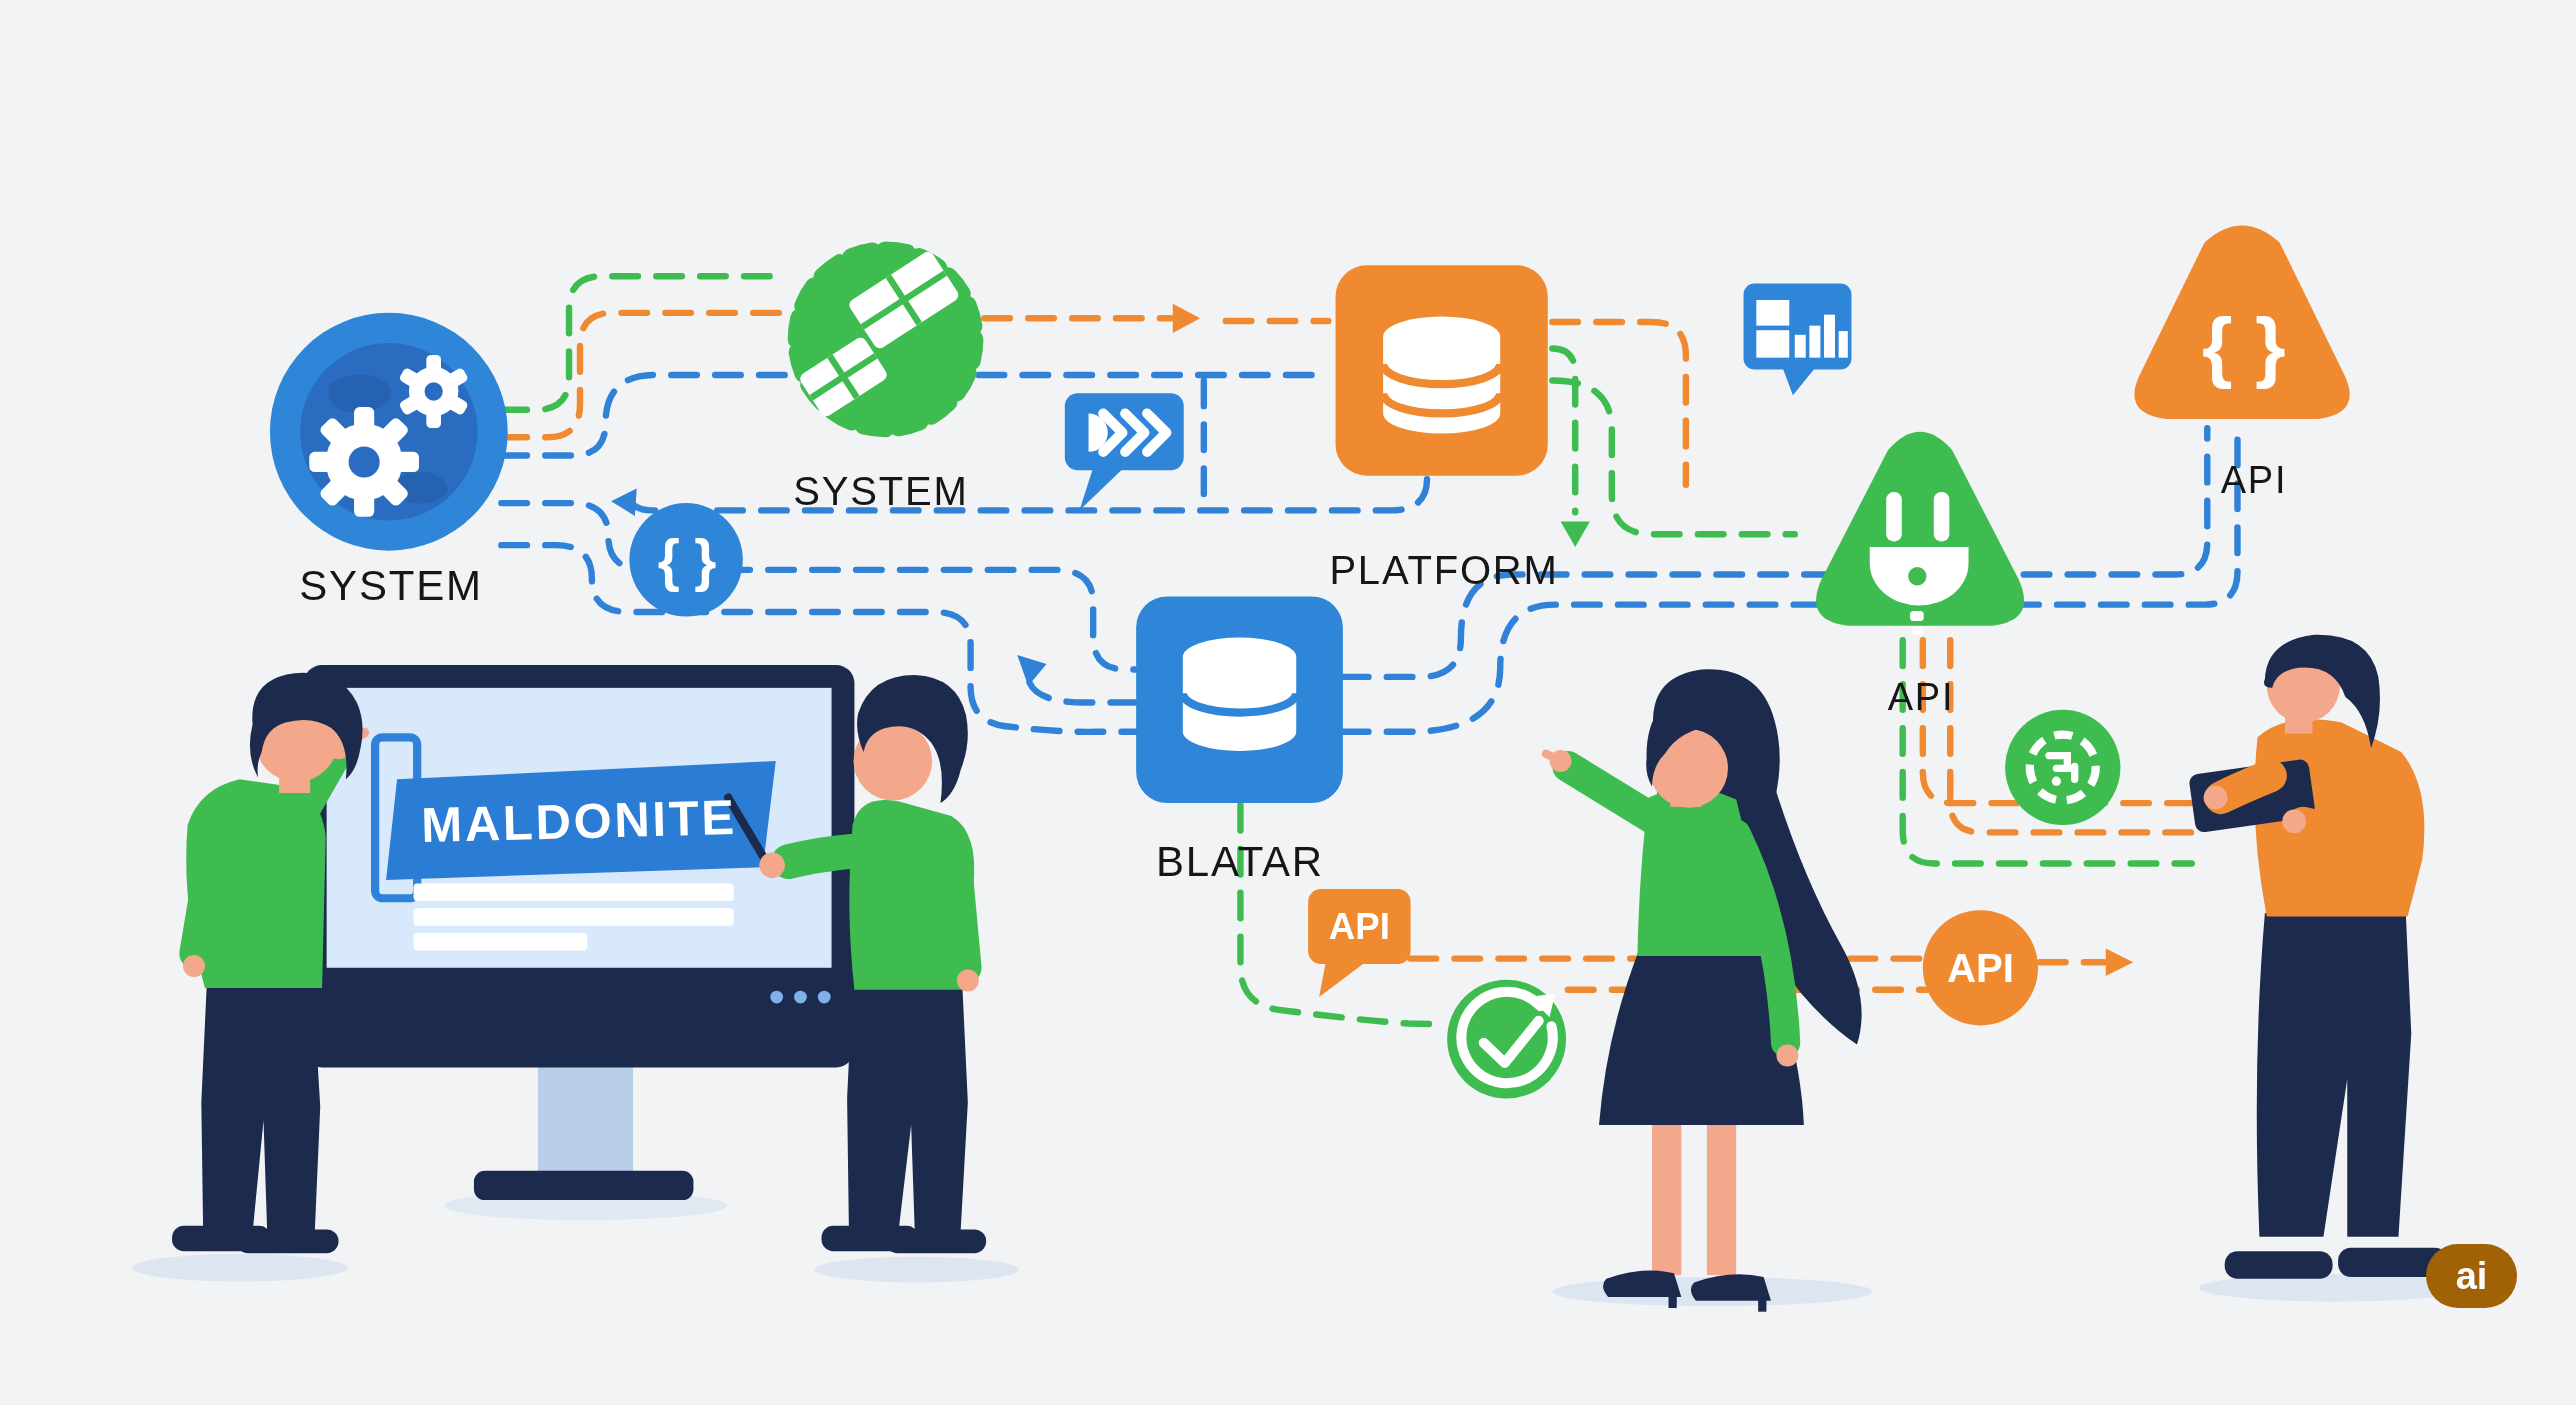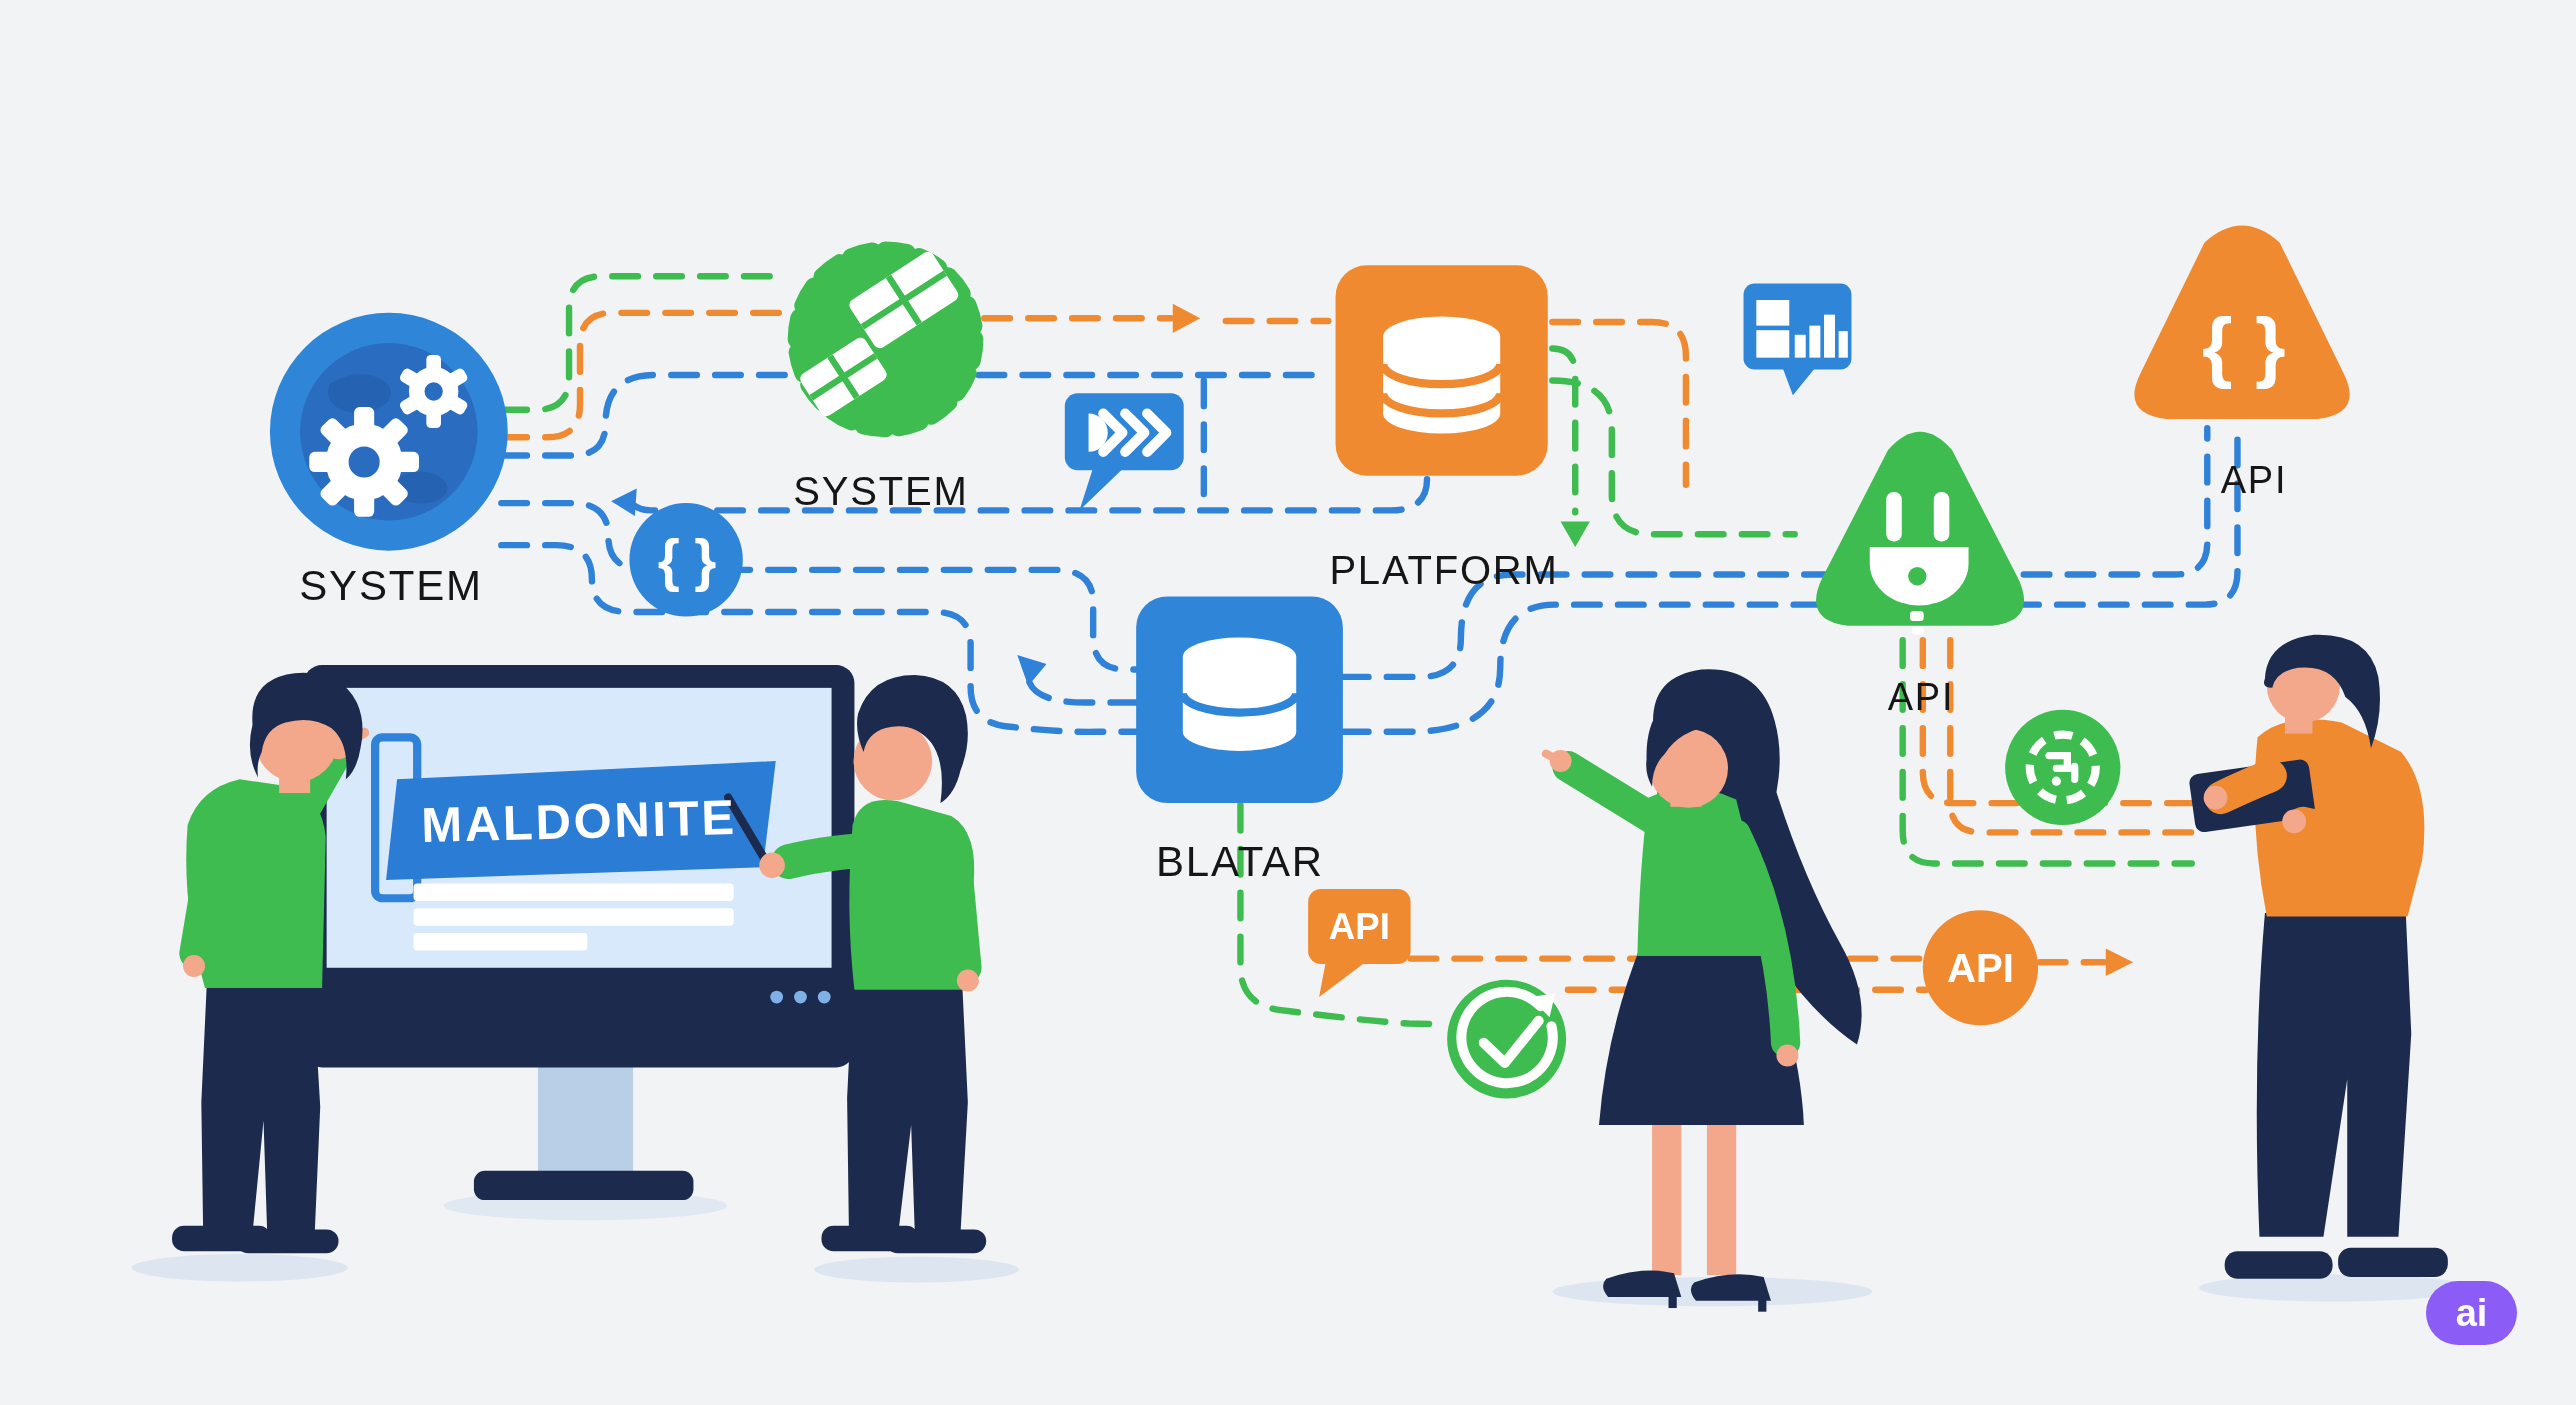--- a/index.html
+++ b/index.html
@@ -4,22 +4,22 @@
 <style>
   html,body{margin:0;padding:0;background:#f2f3f5;}
   .stage{position:relative;width:2576px;height:1405px;background:#f2f3f5;overflow:hidden;
          font-family:"Liberation Sans",sans-serif;}
   .stage svg{position:absolute;left:0;top:0;}
   .lbl{position:absolute;transform:translate(-50%,-50%);font-weight:400;color:#161616;
        letter-spacing:1.8px;white-space:nowrap;}
   .lbl-lg{font-size:42px;}
   .lbl-md{font-size:40px;}
   .lbl-sm{font-size:38px;}
-  .watermark{position:absolute;left:2426px;top:1281px;width:91px;height:64px;border-radius:32px;
-       background:#8b5cf6;color:#fdfdfe;font-size:38px;font-weight:700;display:flex;
+  .watermark{position:absolute;left:2426px;top:1244px;width:91px;height:64px;border-radius:32px;
+       background:#a16207;color:#fdfdfe;font-size:38px;font-weight:700;display:flex;
        align-items:center;justify-content:center;}
   .banner-text{position:absolute;left:579px;top:821px;transform:translate(-50%,-50%) rotate(-1.5deg);
        color:#ffffff;font-size:49px;font-weight:700;letter-spacing:2.7px;}
   text{font-family:"Liberation Sans",sans-serif;}
 </style>
 </head>
 <body>
 
 <div class="stage">
 

